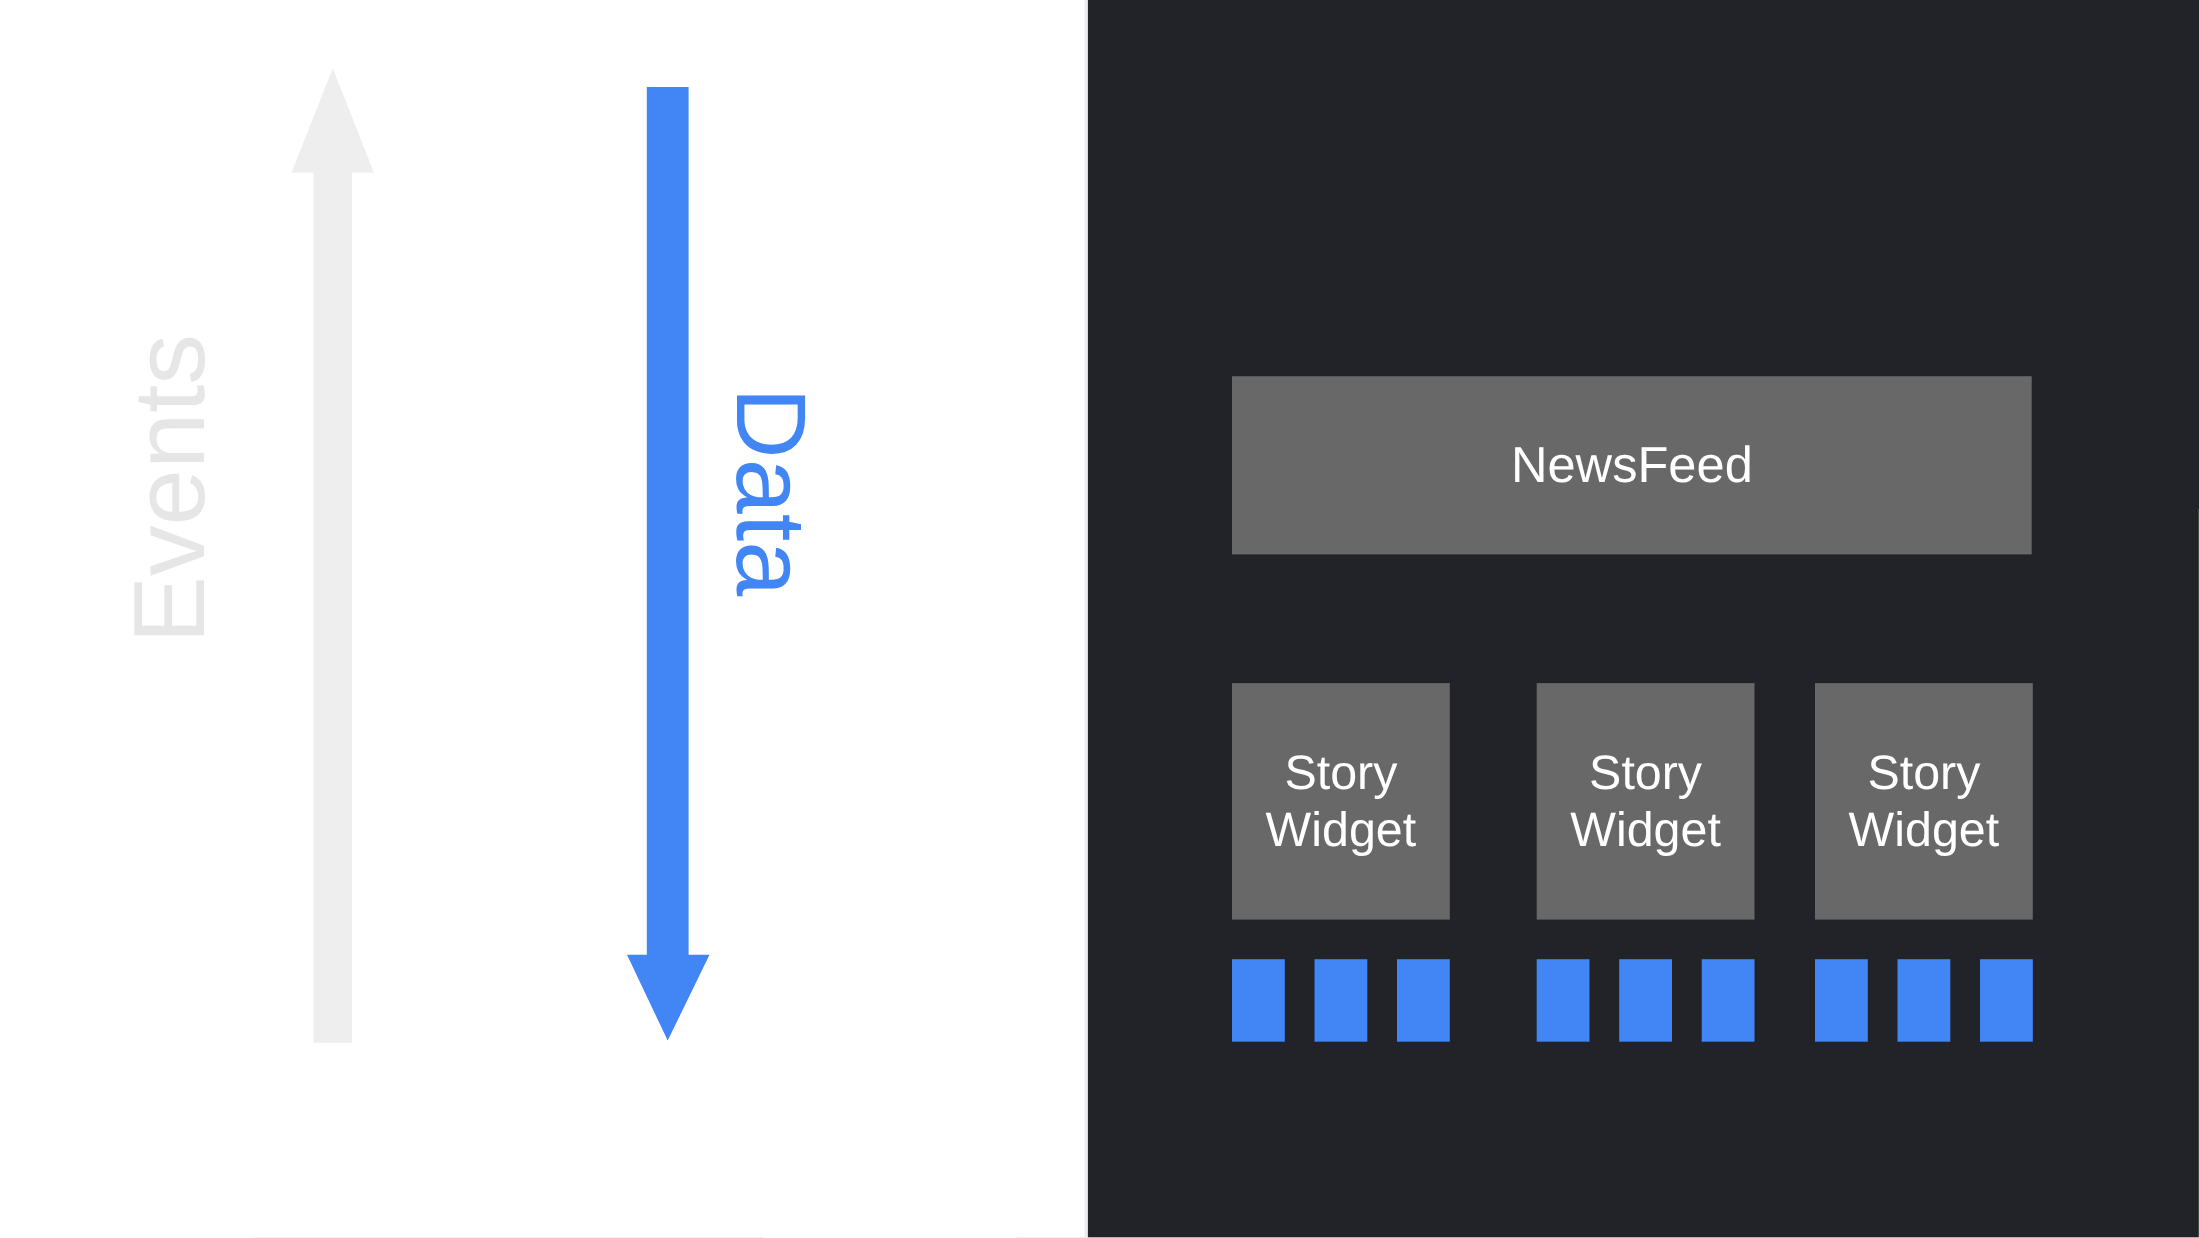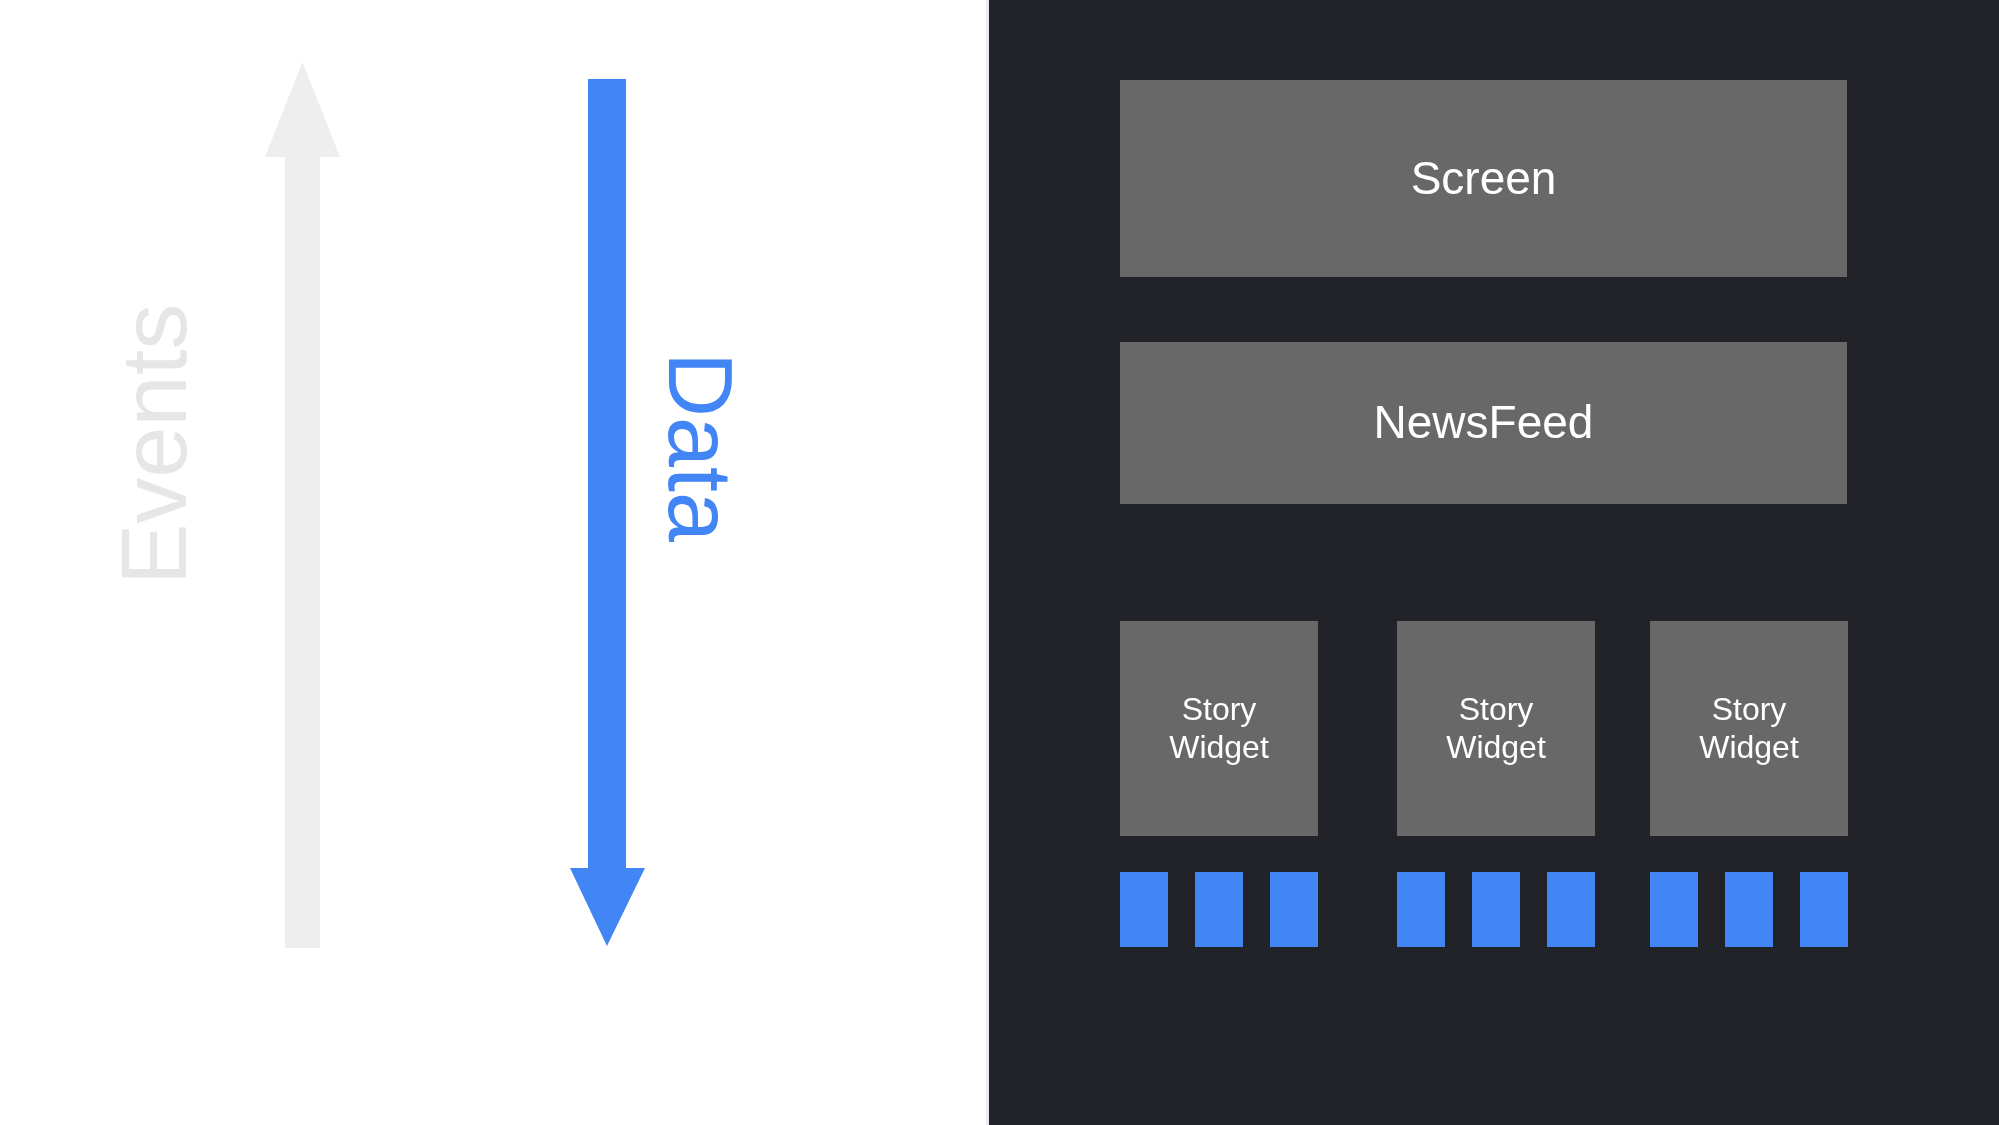--- a/index.html
+++ b/index.html
@@ -119,21 +119,21 @@
   .story-box {
     position: relative;
     width: 100%;
     height: 215px;
     background: #686868;
     color: #ffffff;
     display: flex;
     align-items: center;
     justify-content: center;
     text-align: center;
-    font-size: 32px;
+    font-size: 44px;
     font-weight: 400;
     line-height: 1.16;
     box-sizing: border-box;
   }
   .story-box span { display: block; }
 
   .blue-row {
     position: absolute;
     top: 251px;
     left: 0;
@@ -165,23 +165,20 @@
 
     <div class="vert-label" id="events-label">Events</div>
 
     <div class="vert-label" id="data-label">Data</div>
   </div>
 
   <div id="panel-divider"></div>
 
   <div id="right-panel">
 
-    <div class="gray-box" id="box-screen">
-      <span>Screen</span>
-    </div>
 
     <div class="gray-box" id="box-newsfeed">
       <span>NewsFeed</span>
     </div>
 
     <div class="story-col" id="story-col-0">
       <div class="story-box">
         <div>
           <span>Story</span>
           <span>Widget</span>

